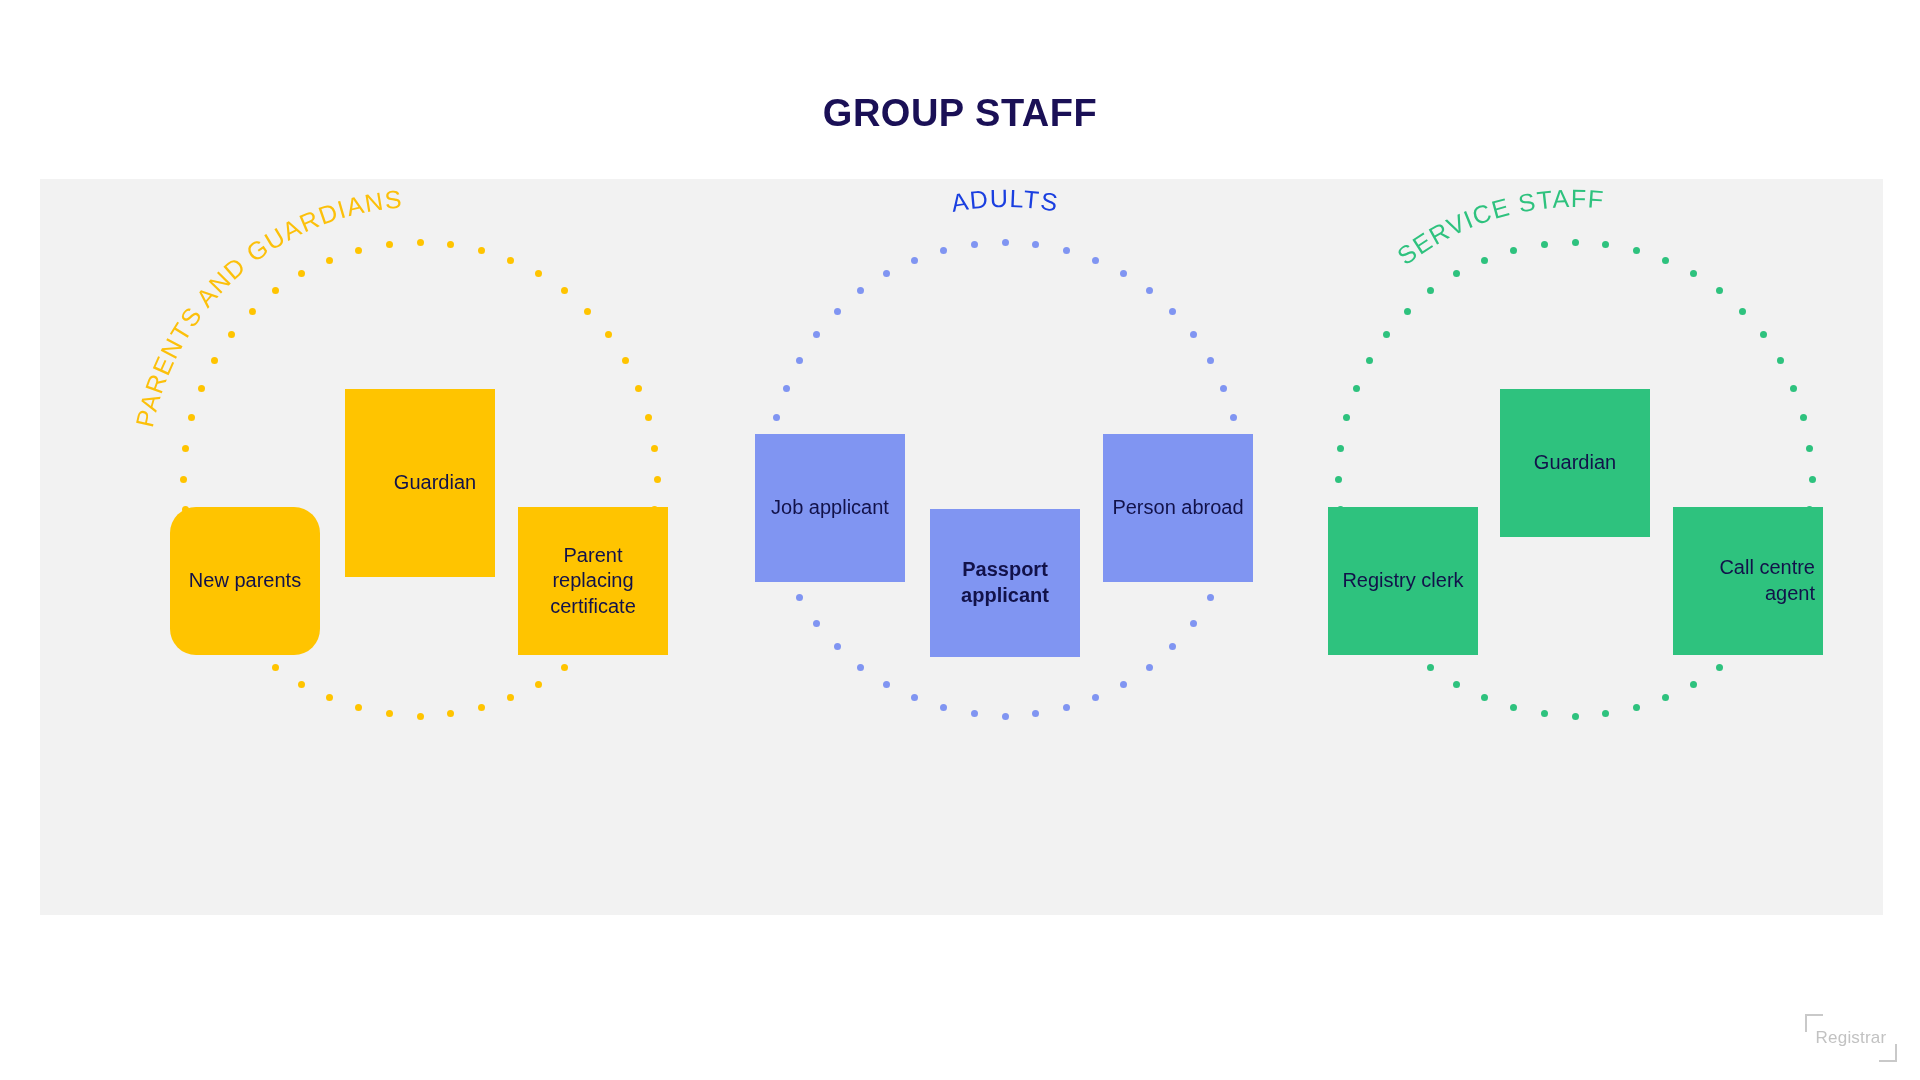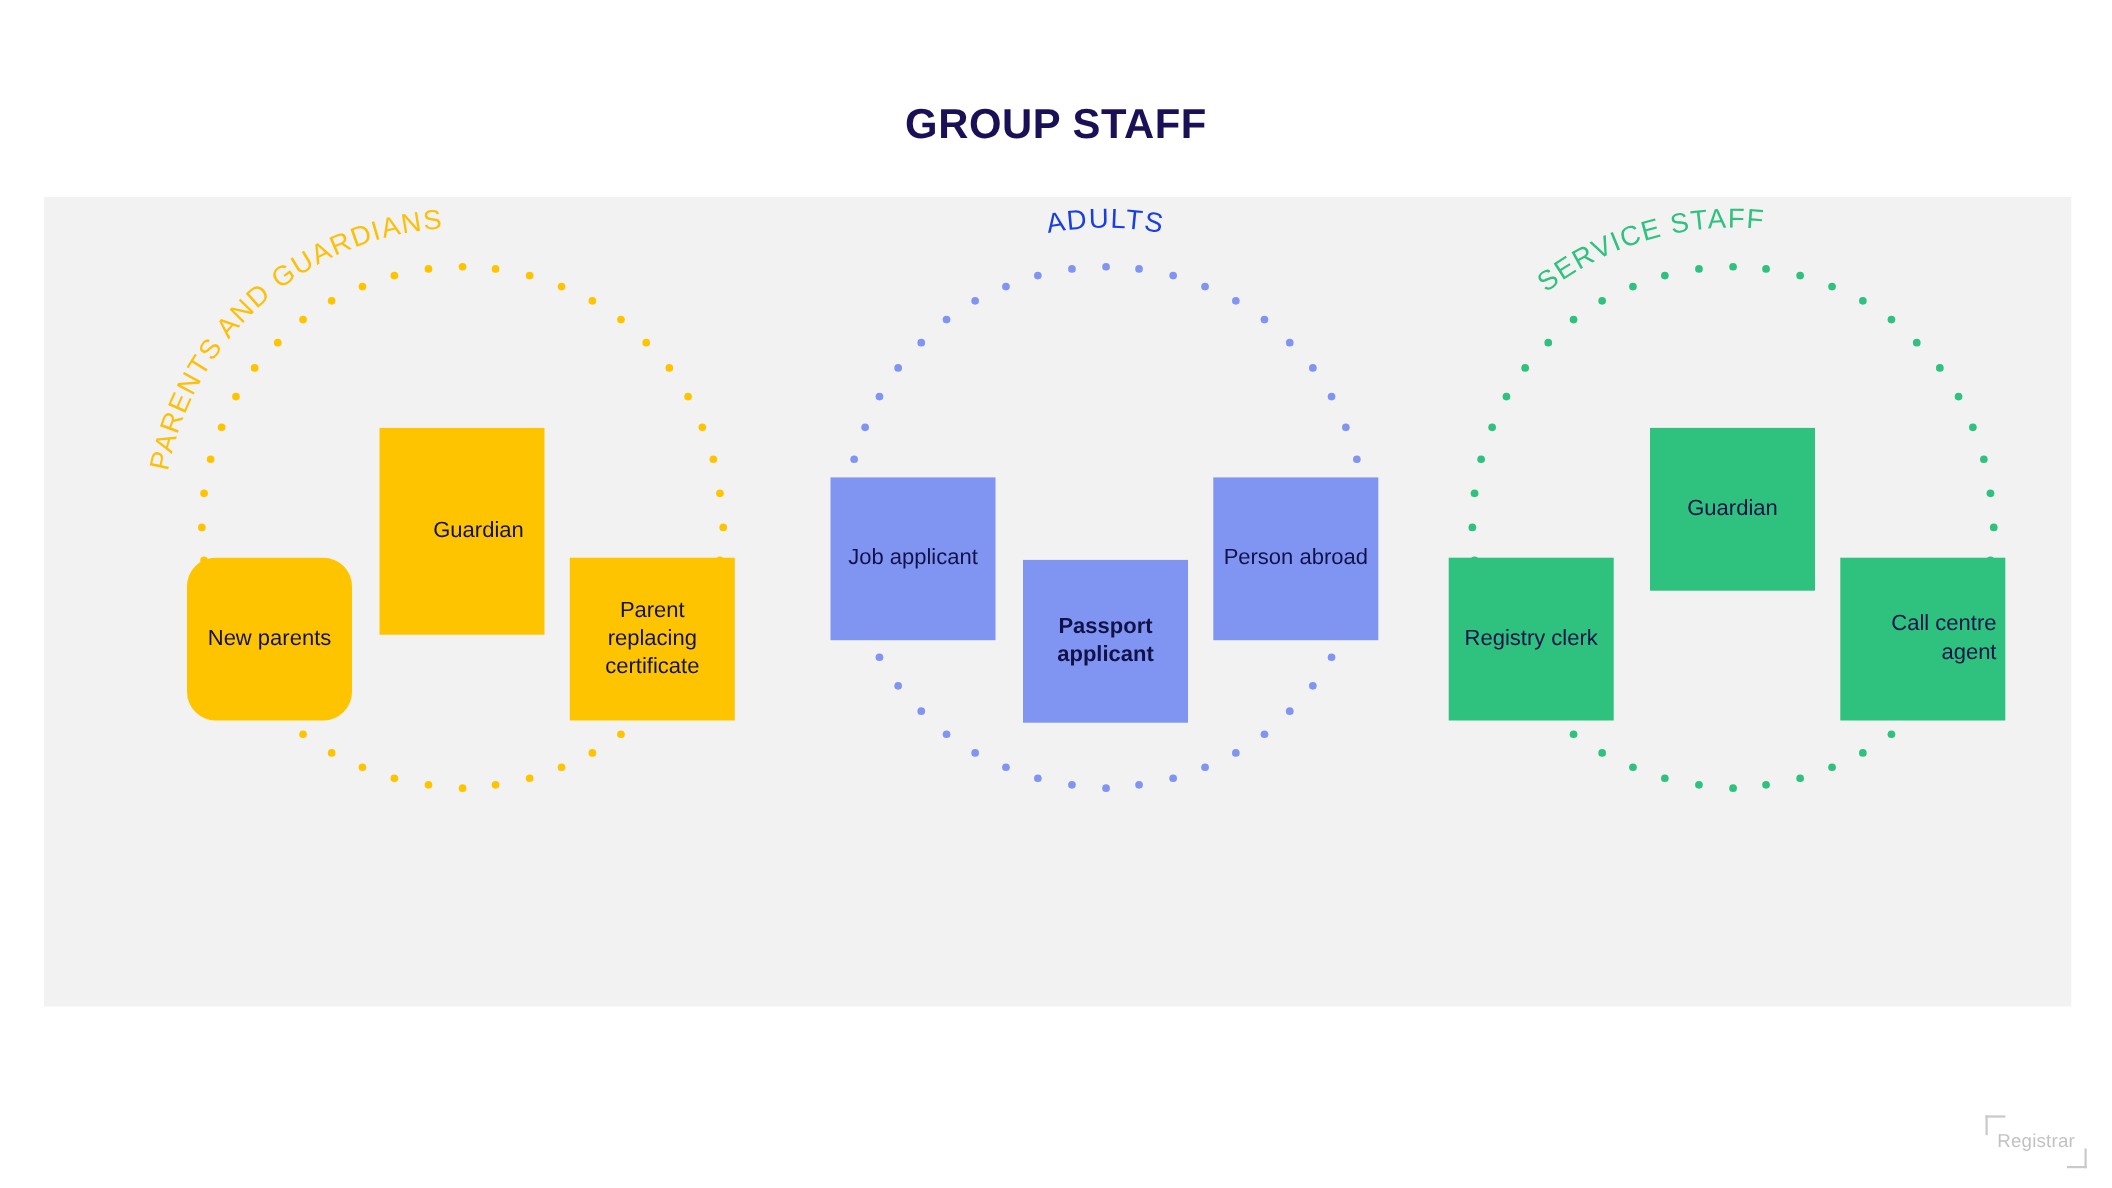--- a/index.html
+++ b/index.html
@@ -99,21 +99,21 @@
   .c-y1 { left: 10px;  top: 328px; width: 150px; height: 148px; border-radius: 26px; }
   .c-y2 { left: 185px; top: 210px; width: 150px; height: 188px; padding-left: 38px; }
   .c-y3 { left: 358px; top: 328px; width: 150px; height: 148px; }
 
   
   .c-b1 { left: 10px;  top: 255px; width: 150px; height: 148px; }
   .c-b2 { left: 185px; top: 330px; width: 150px; height: 148px; font-weight: bold; }
   .c-b3 { left: 358px; top: 255px; width: 150px; height: 148px; }
 
   
-  .c-g1 { left: 2px;  top: 328px; width: 150px; height: 148px; text-align: center; }
+  .c-g1 { left: 13px;  top: 328px; width: 150px; height: 148px; text-align: center; }
   .c-g2 { left: 185px; top: 210px; width: 150px; height: 148px; }
   .c-g3 { left: 358px; top: 328px; width: 150px; height: 148px; text-align: right; }
 
   
   #brand-logo {
     position: absolute;
     left: 1805px;
     top: 1014px;
     width: 92px;
     height: 48px;

